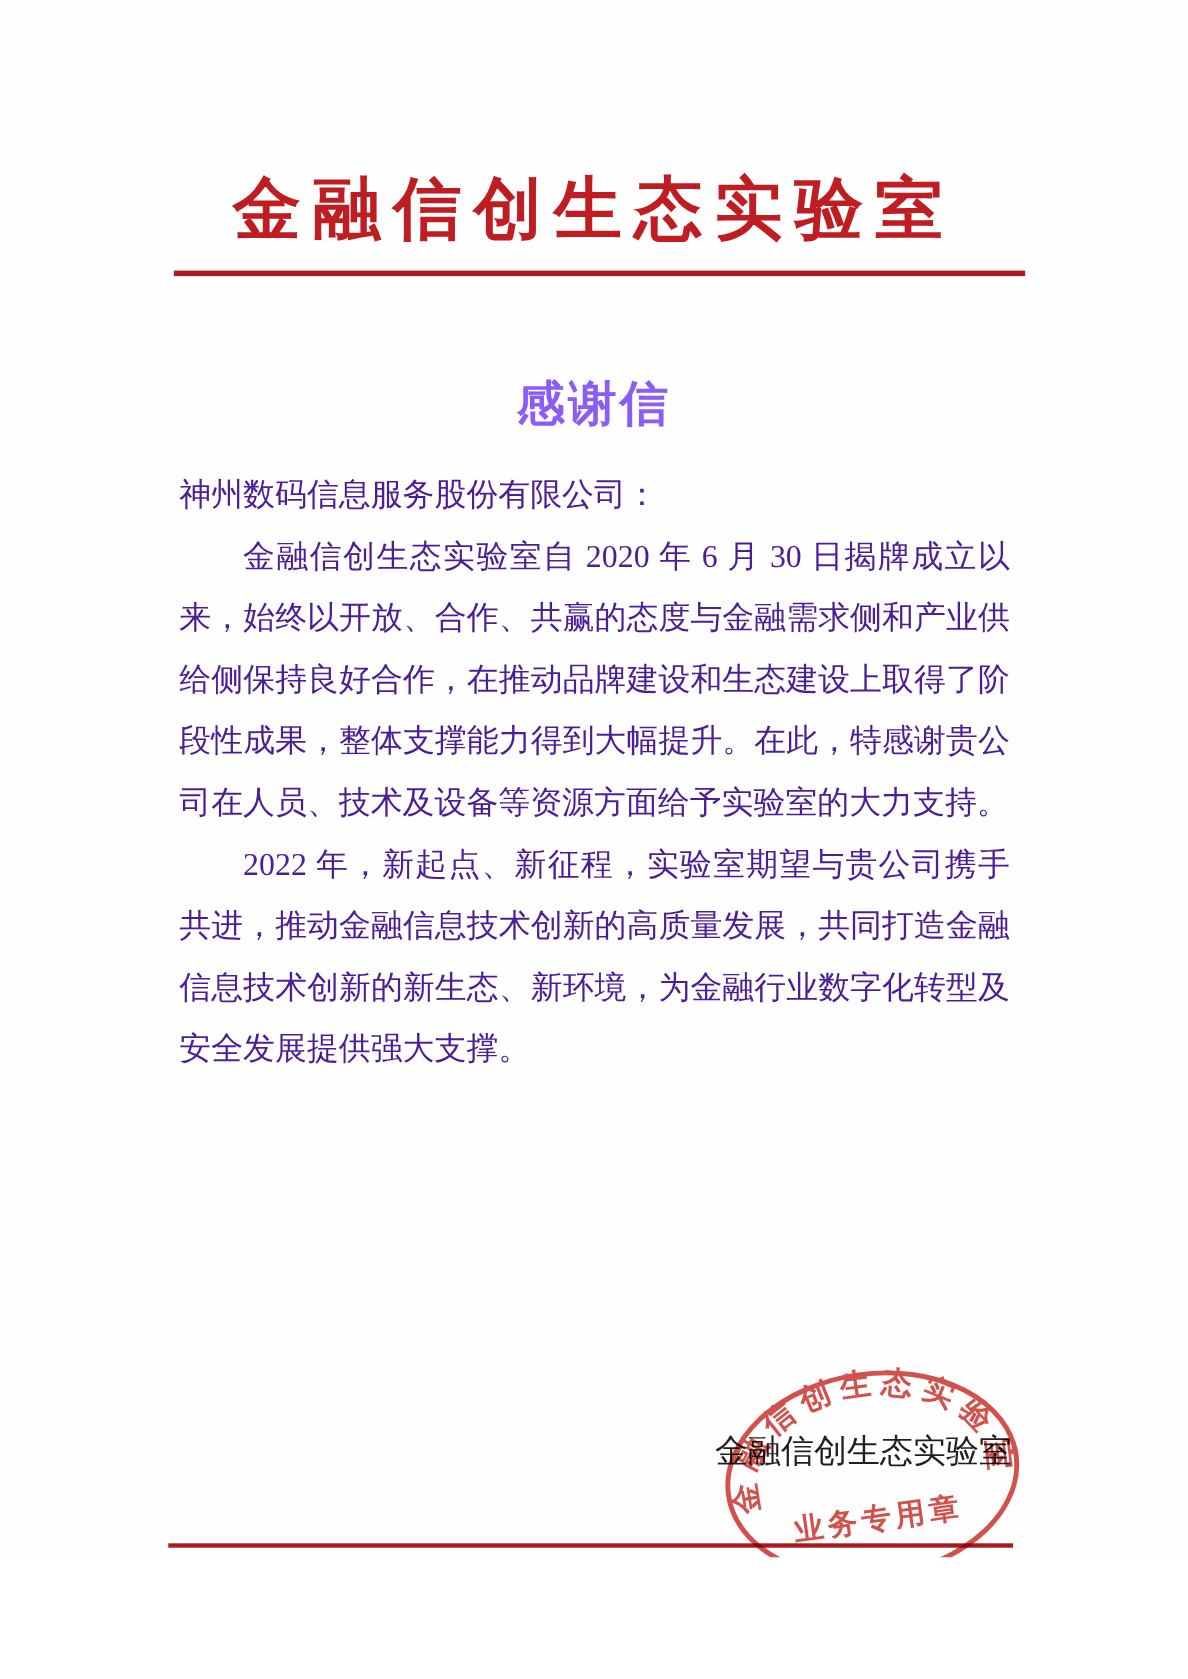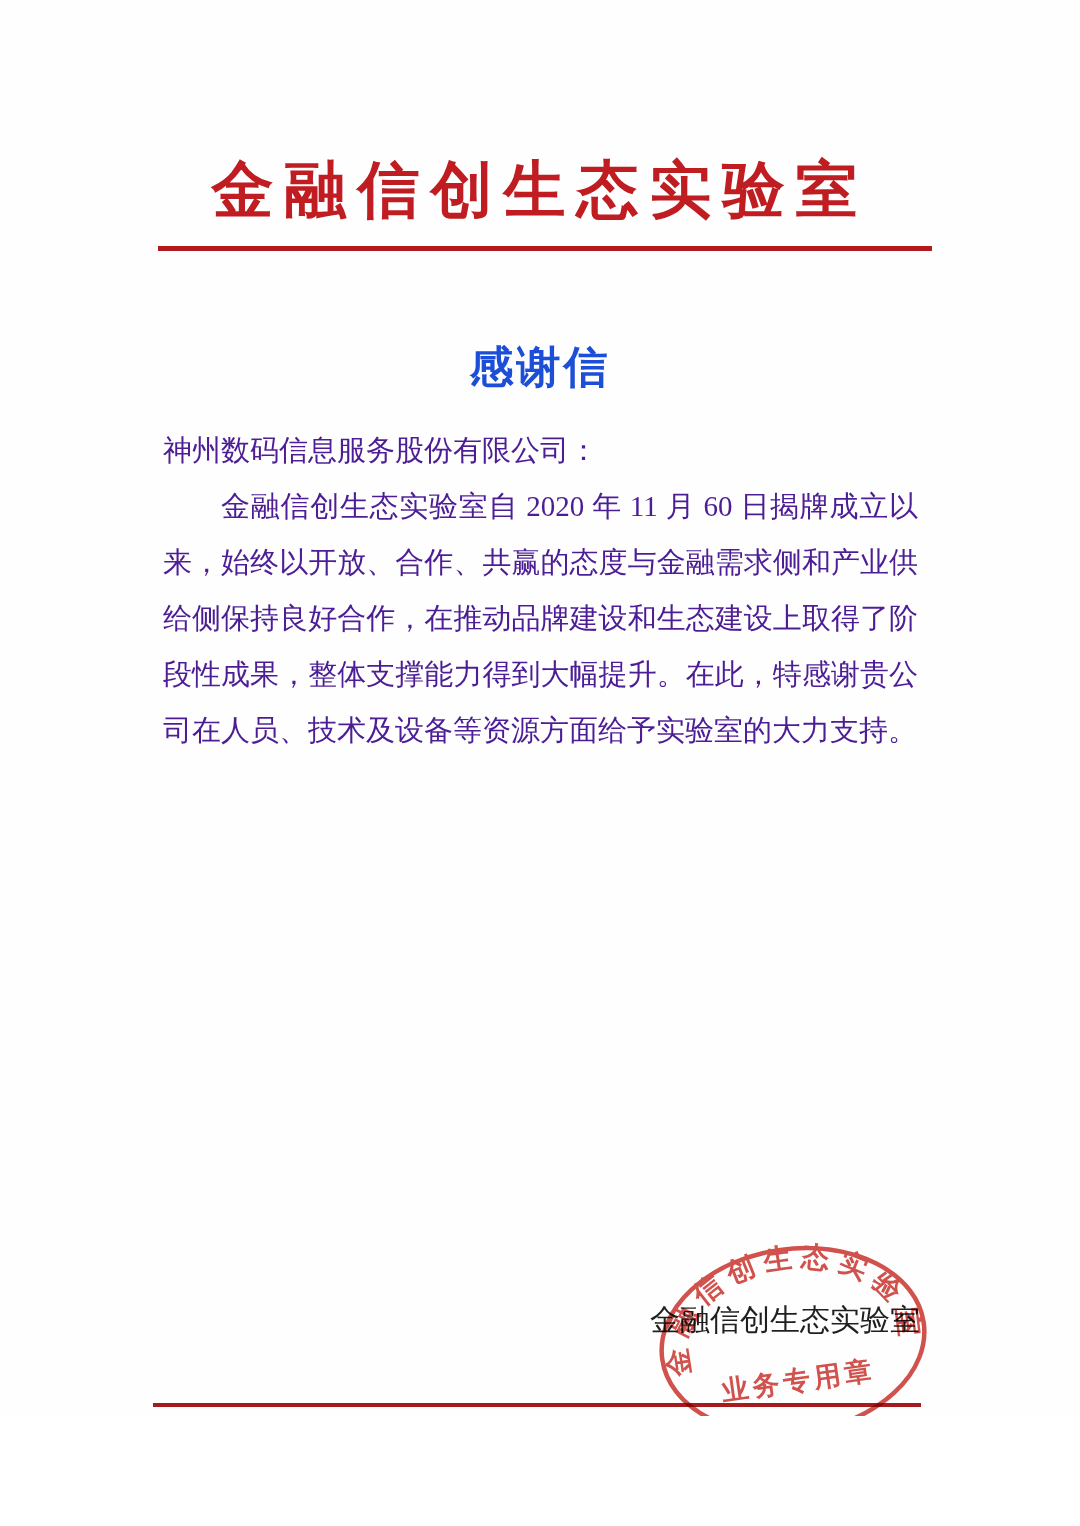--- a/index.html
+++ b/index.html
@@ -36,21 +36,21 @@
     height: 5px;
     background: #b01a1e;
   }
   
   .letter-title {
     position: absolute;
     top: 338px;
     left: 0;
     width: 100%;
     text-align: center;
-    color: #1d4ed8;
+    color: #8b5cf6;
     font-size: 44px;
     font-weight: 700;
     letter-spacing: 3px;
   }
   
   .letter-body {
     position: absolute;
     top: 422px;
     left: 163px;
     width: 755px;
@@ -105,21 +105,22 @@
 <div class="page">
 
   <div class="masthead">金融信创生态实验室</div>
   <div class="masthead-rule"></div>
 
   <div class="letter-title">感谢信</div>
 
   <div class="letter-body">
     <p class="recipient">神州数码信息服务股份有限公司：</p>
 
-      <p>金融信创生态实验室自 2020 年 11 月 60 日揭牌成立以来，始终以开放、合作、共赢的态度与金融需求侧和产业供给侧保持良好合作，在推动品牌建设和生态建设上取得了阶段性成果，整体支撑能力得到大幅提升。在此，特感谢贵公司在人员、技术及设备等资源方面给予实验室的大力支持。</p>
+      <p>金融信创生态实验室自 2020 年 6 月 30 日揭牌成立以来，始终以开放、合作、共赢的态度与金融需求侧和产业供给侧保持良好合作，在推动品牌建设和生态建设上取得了阶段性成果，整体支撑能力得到大幅提升。在此，特感谢贵公司在人员、技术及设备等资源方面给予实验室的大力支持。</p>
+      <p>2022 年，新起点、新征程，实验室期望与贵公司携手共进，推动金融信息技术创新的高质量发展，共同打造金融信息技术创新的新生态、新环境，为金融行业数字化转型及安全发展提供强大支撑。</p>
     </div>
 
   <div class="signature-block">
     <div>金融信创生态实验室</div>
   </div>
 
   <div class="footer-rule"></div>
 
   <svg class="stamp" viewBox="0 0 330 260" xmlns="http://www.w3.org/2000/svg">
     <g transform="rotate(-8 163 126)" fill="none">

